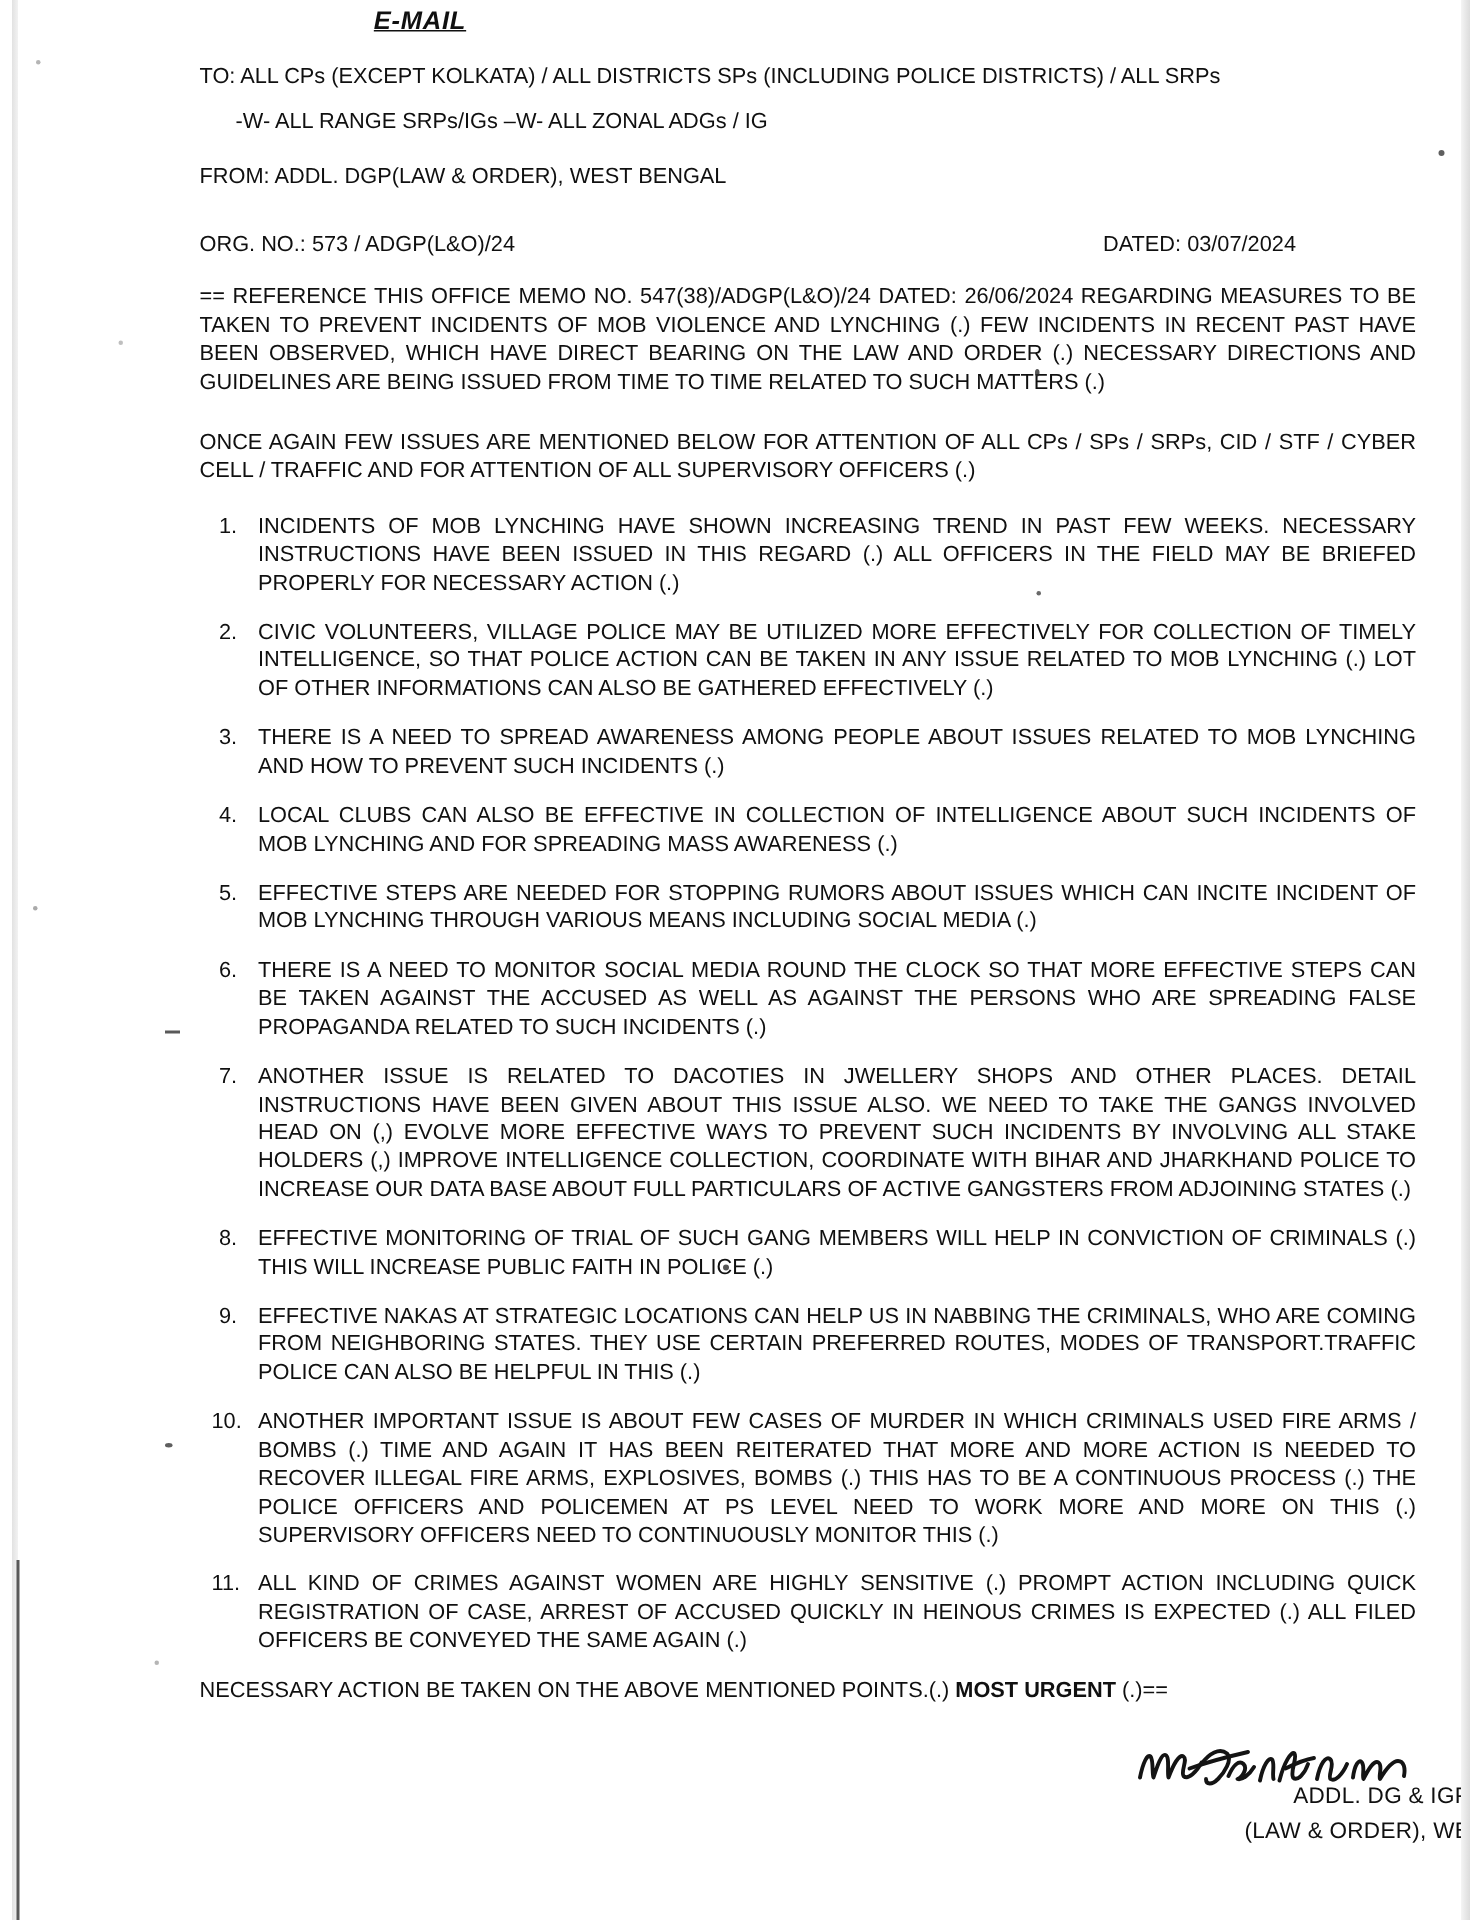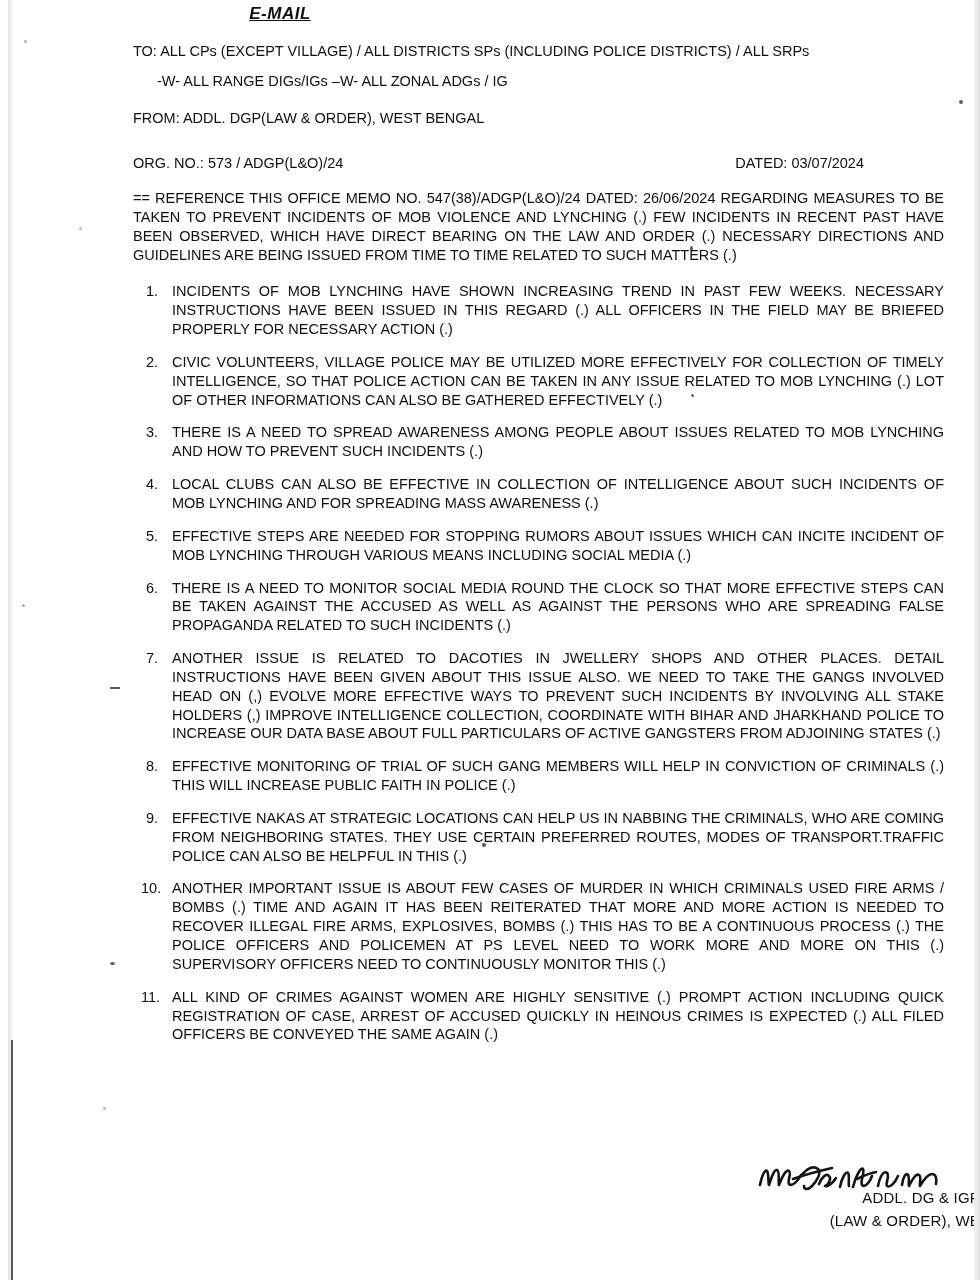--- a/index.html
+++ b/index.html
@@ -184,48 +184,52 @@
   }
 </style>
 </head>
 <body>
 
 <div class="page">
 
   <h1 class="doc-title">E-MAIL</h1>
 
   <div class="addr-block">
-    <div class="addr-line">TO: ALL CPs (EXCEPT VILLAGE) / ALL DISTRICTS SPs (INCLUDING POLICE DISTRICTS) / ALL SRPs</div>
-    <div class="addr-line indent2">-W- ALL RANGE DIGs/IGs –W- ALL ZONAL ADGs / IG</div>
+    <div class="addr-line">TO: ALL CPs (EXCEPT KOLKATA) / ALL DISTRICTS SPs (INCLUDING POLICE DISTRICTS) / ALL SRPs</div>
+    <div class="addr-line indent2">-W- ALL RANGE SRPs/IGs –W- ALL ZONAL ADGs / IG</div>
   </div>
 
   <div class="from-line">FROM: ADDL. DGP(LAW &amp; ORDER), WEST BENGAL</div>
 
   <div class="orgrow">
     <span>ORG. NO.: 573 / ADGP(L&amp;O)/24</span>
     <span>DATED: 03/07/2024</span>
   </div>
 
   <p class="para ref">== REFERENCE THIS OFFICE MEMO NO. 547(38)/ADGP(L&amp;O)/24 DATED: 26/06/2024 REGARDING MEASURES TO BE TAKEN TO PREVENT INCIDENTS OF MOB VIOLENCE AND LYNCHING (.) FEW INCIDENTS IN RECENT PAST HAVE BEEN OBSERVED, WHICH HAVE DIRECT BEARING ON THE LAW AND ORDER (.) NECESSARY DIRECTIONS AND GUIDELINES ARE BEING ISSUED FROM TIME TO TIME RELATED TO SUCH MATTERS (.)</p>
 
+  <p class="para once">ONCE AGAIN FEW ISSUES ARE MENTIONED BELOW FOR ATTENTION OF ALL CPs / SPs / SRPs, CID / STF / CYBER CELL / TRAFFIC AND FOR ATTENTION OF ALL SUPERVISORY OFFICERS (.)</p>
 
   <ol class="points">
     <li>INCIDENTS OF MOB LYNCHING HAVE SHOWN INCREASING TREND IN PAST FEW WEEKS. NECESSARY INSTRUCTIONS HAVE BEEN ISSUED IN THIS REGARD (.) ALL OFFICERS IN THE FIELD MAY BE BRIEFED PROPERLY FOR NECESSARY ACTION (.)</li>
     <li>CIVIC VOLUNTEERS, VILLAGE POLICE MAY BE UTILIZED MORE EFFECTIVELY FOR COLLECTION OF TIMELY INTELLIGENCE, SO THAT POLICE ACTION CAN BE TAKEN IN ANY ISSUE RELATED TO MOB LYNCHING (.) LOT OF OTHER INFORMATIONS CAN ALSO BE GATHERED EFFECTIVELY (.)</li>
     <li>THERE IS A NEED TO SPREAD AWARENESS AMONG PEOPLE ABOUT ISSUES RELATED TO MOB LYNCHING AND HOW TO PREVENT SUCH INCIDENTS (.)</li>
     <li>LOCAL CLUBS CAN ALSO BE EFFECTIVE IN COLLECTION OF INTELLIGENCE ABOUT SUCH INCIDENTS OF MOB LYNCHING AND FOR SPREADING MASS AWARENESS (.)</li>
     <li>EFFECTIVE STEPS ARE NEEDED FOR STOPPING RUMORS ABOUT ISSUES WHICH CAN INCITE INCIDENT OF MOB LYNCHING THROUGH VARIOUS MEANS INCLUDING SOCIAL MEDIA (.)</li>
     <li>THERE IS A NEED TO MONITOR SOCIAL MEDIA ROUND THE CLOCK SO THAT MORE EFFECTIVE STEPS CAN BE TAKEN AGAINST THE ACCUSED AS WELL AS AGAINST THE PERSONS WHO ARE SPREADING FALSE PROPAGANDA RELATED TO SUCH INCIDENTS (.)</li>
     <li>ANOTHER ISSUE IS RELATED TO DACOTIES IN JWELLERY SHOPS AND OTHER PLACES. DETAIL INSTRUCTIONS HAVE BEEN GIVEN ABOUT THIS ISSUE ALSO. WE NEED TO TAKE THE GANGS INVOLVED HEAD ON (,) EVOLVE MORE EFFECTIVE WAYS TO PREVENT SUCH INCIDENTS BY INVOLVING ALL STAKE HOLDERS (,) IMPROVE INTELLIGENCE COLLECTION, COORDINATE WITH BIHAR AND JHARKHAND POLICE TO INCREASE OUR DATA BASE ABOUT FULL PARTICULARS OF ACTIVE GANGSTERS FROM ADJOINING STATES (.)</li>
     <li>EFFECTIVE MONITORING OF TRIAL OF SUCH GANG MEMBERS WILL HELP IN CONVICTION OF CRIMINALS (.) THIS WILL INCREASE PUBLIC FAITH IN POLICE (.)</li>
     <li>EFFECTIVE NAKAS AT STRATEGIC LOCATIONS CAN HELP US IN NABBING THE CRIMINALS, WHO ARE COMING FROM NEIGHBORING STATES. THEY USE CERTAIN PREFERRED ROUTES, MODES OF TRANSPORT.TRAFFIC POLICE CAN ALSO BE HELPFUL IN THIS (.)</li>
     <li class="wide">ANOTHER IMPORTANT ISSUE IS ABOUT FEW CASES OF MURDER IN WHICH CRIMINALS USED FIRE ARMS / BOMBS (.) TIME AND AGAIN IT HAS BEEN REITERATED THAT MORE AND MORE ACTION IS NEEDED TO RECOVER ILLEGAL FIRE ARMS, EXPLOSIVES, BOMBS (.) THIS HAS TO BE A CONTINUOUS PROCESS (.) THE POLICE OFFICERS AND POLICEMEN AT PS LEVEL NEED TO WORK MORE AND MORE ON THIS (.) SUPERVISORY OFFICERS NEED TO CONTINUOUSLY MONITOR THIS (.)</li>
     <li class="wide">ALL KIND OF CRIMES AGAINST WOMEN ARE HIGHLY SENSITIVE (.) PROMPT ACTION INCLUDING QUICK REGISTRATION OF CASE, ARREST OF ACCUSED QUICKLY IN HEINOUS CRIMES IS EXPECTED (.) ALL FILED OFFICERS BE CONVEYED THE SAME AGAIN (.)</li>
   </ol>
 
+  <div class="closing">
+    <span>NECESSARY ACTION BE TAKEN ON THE ABOVE MENTIONED POINTS.(.) </span><b>MOST URGENT</b><span> (.)==</span>
+  </div>
 
   <div class="sign-block">
     <svg class="sign-scrawl" viewBox="0 0 190 44">
       <g fill="none" stroke="#141414" stroke-width="2.6" stroke-linecap="round" stroke-linejoin="round">
         <path d="M4 28 C6 18, 9 12, 11 14 C13 16, 12 26, 13 28 C15 22, 18 12, 21 13 C24 14, 22 25, 23 28 C26 20, 30 12, 33 14 C36 16, 31 24, 33 27 C36 30, 42 24, 45 18"></path>
         <path d="M45 19 C50 12, 57 8, 62 12 C66 16, 60 25, 56 29 C52 33, 48 33, 48 29"></path>
         <path d="M37 22 C48 18, 63 14, 76 11"></path>
         <path d="M63 27 C66 20, 70 16, 73 19 C76 22, 72 28, 69 29 C72 30, 77 26, 80 21"></path>
         <path d="M84 30 C86 20, 90 14, 92 16 C94 18, 92 26, 93 29"></path>
         <path d="M97 30 C100 18, 105 10, 107 12 C109 15, 104 24, 106 28 C109 31, 114 25, 116 19"></path>

